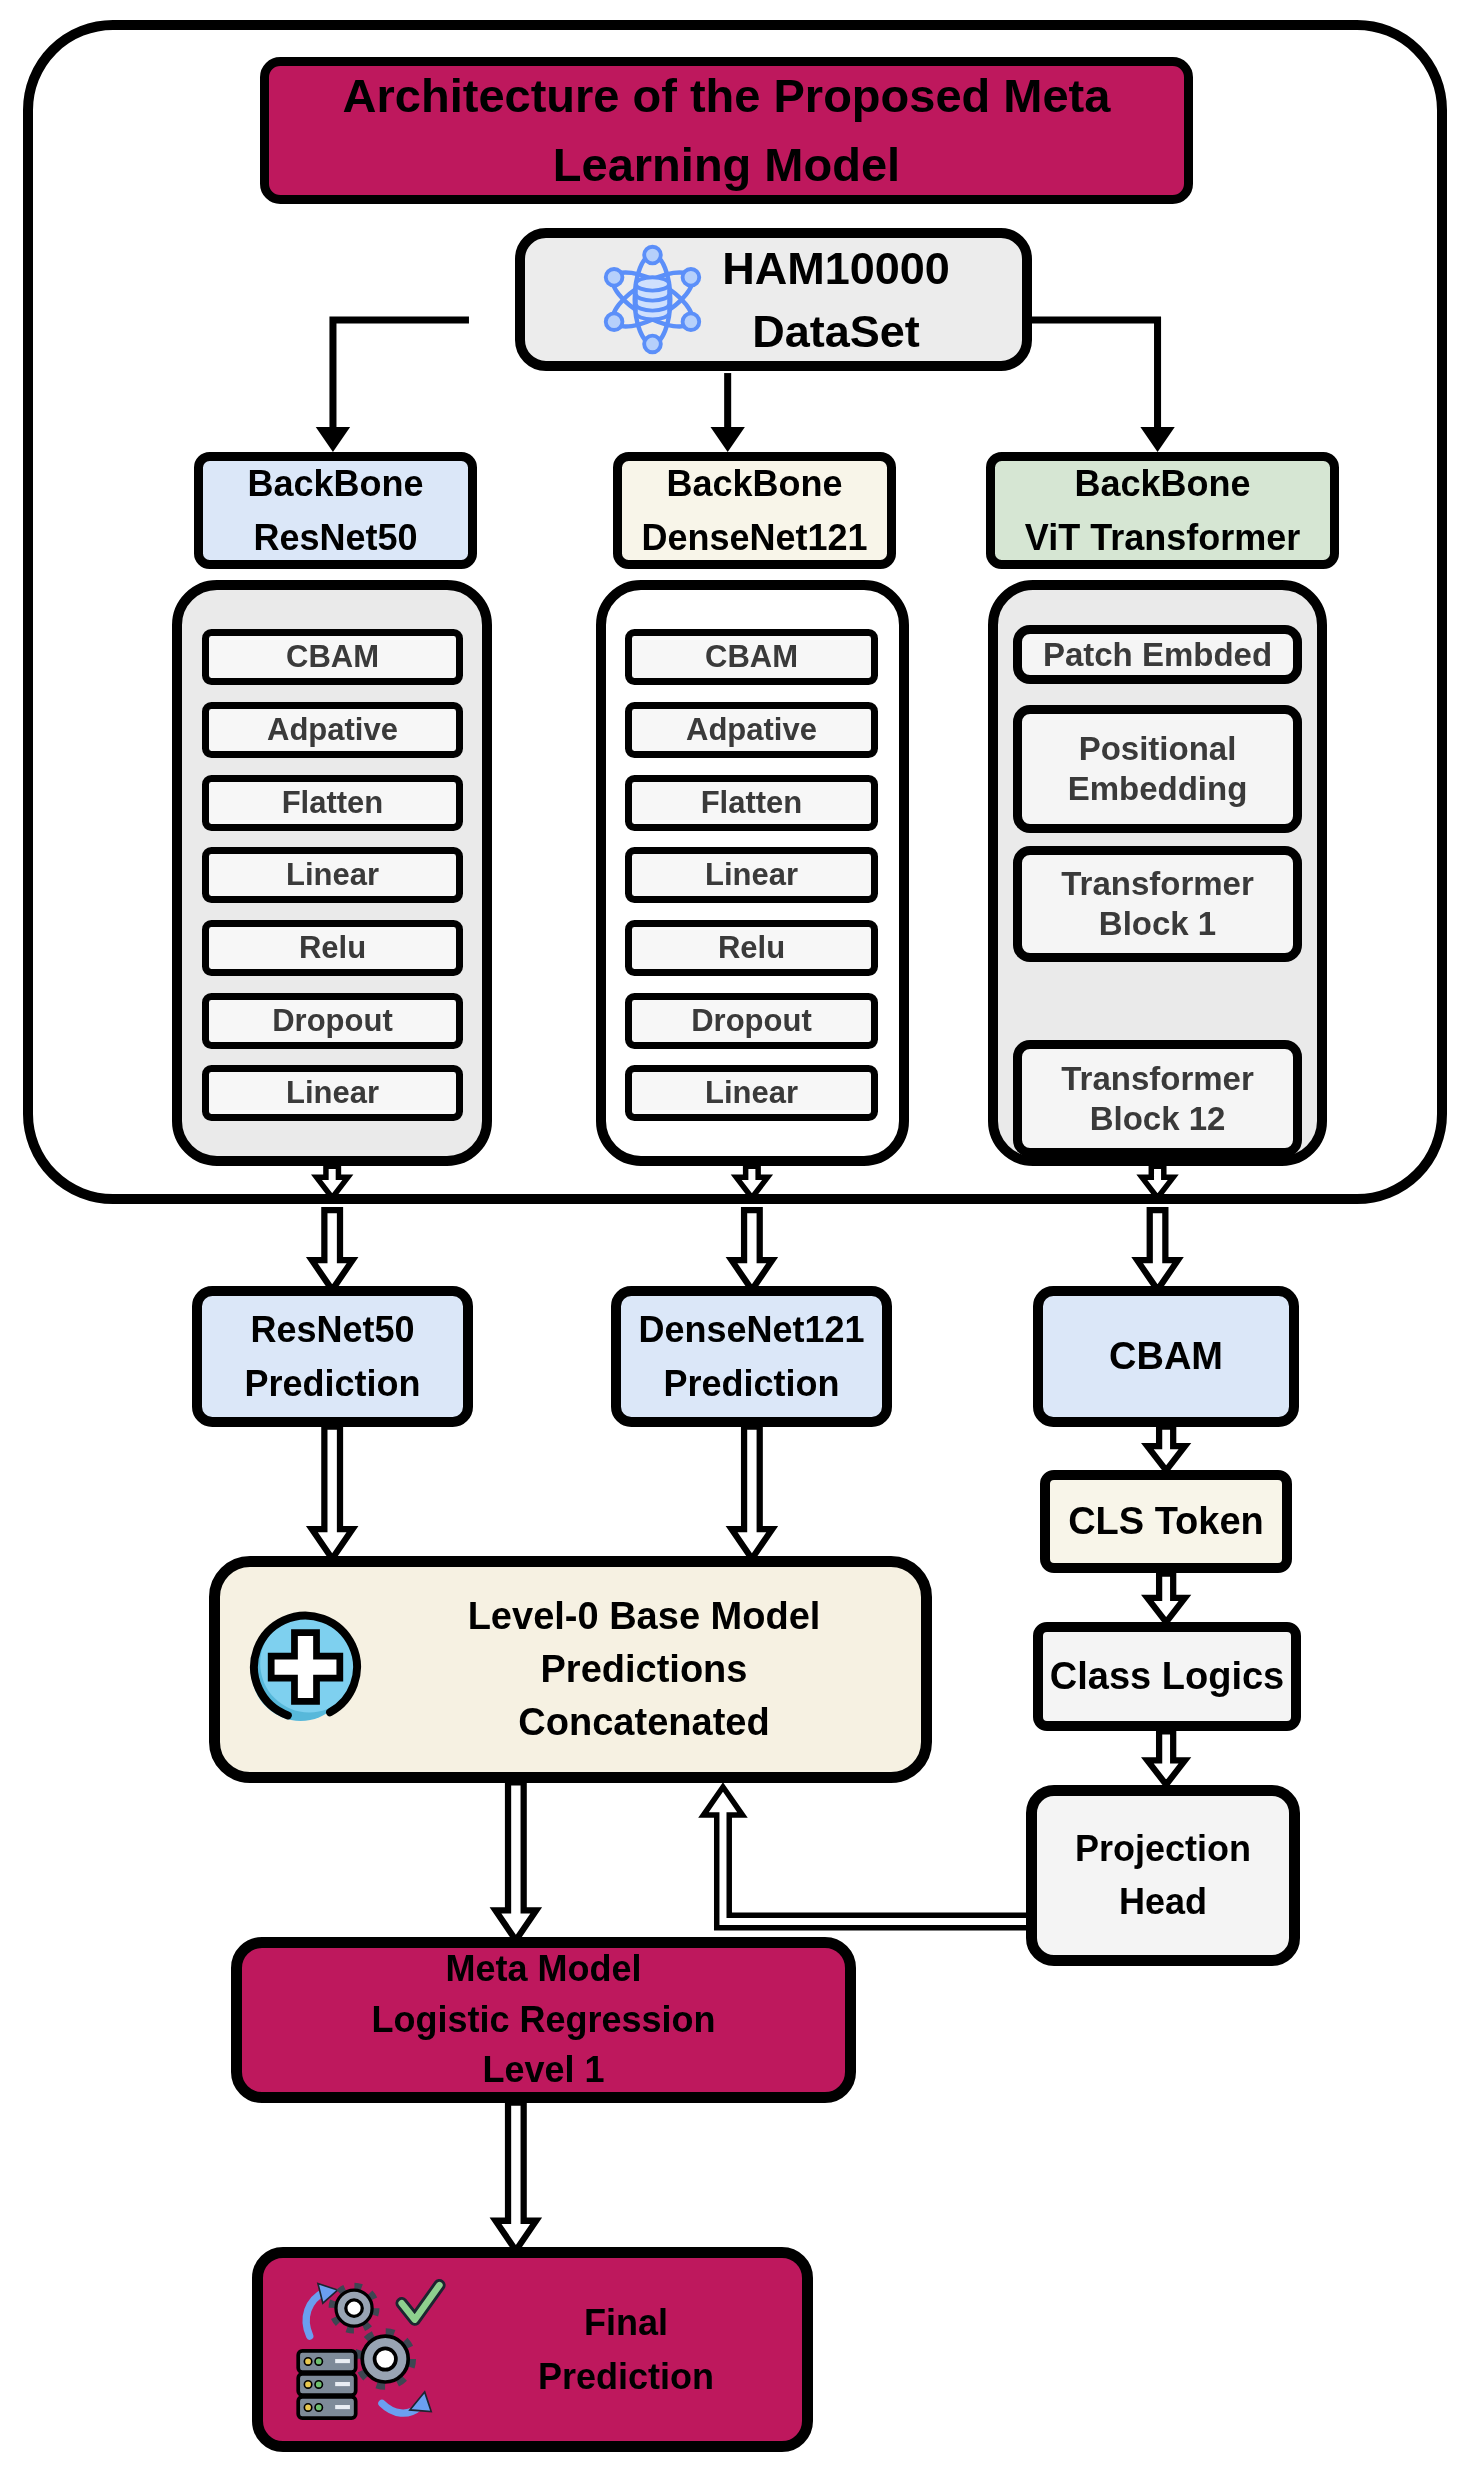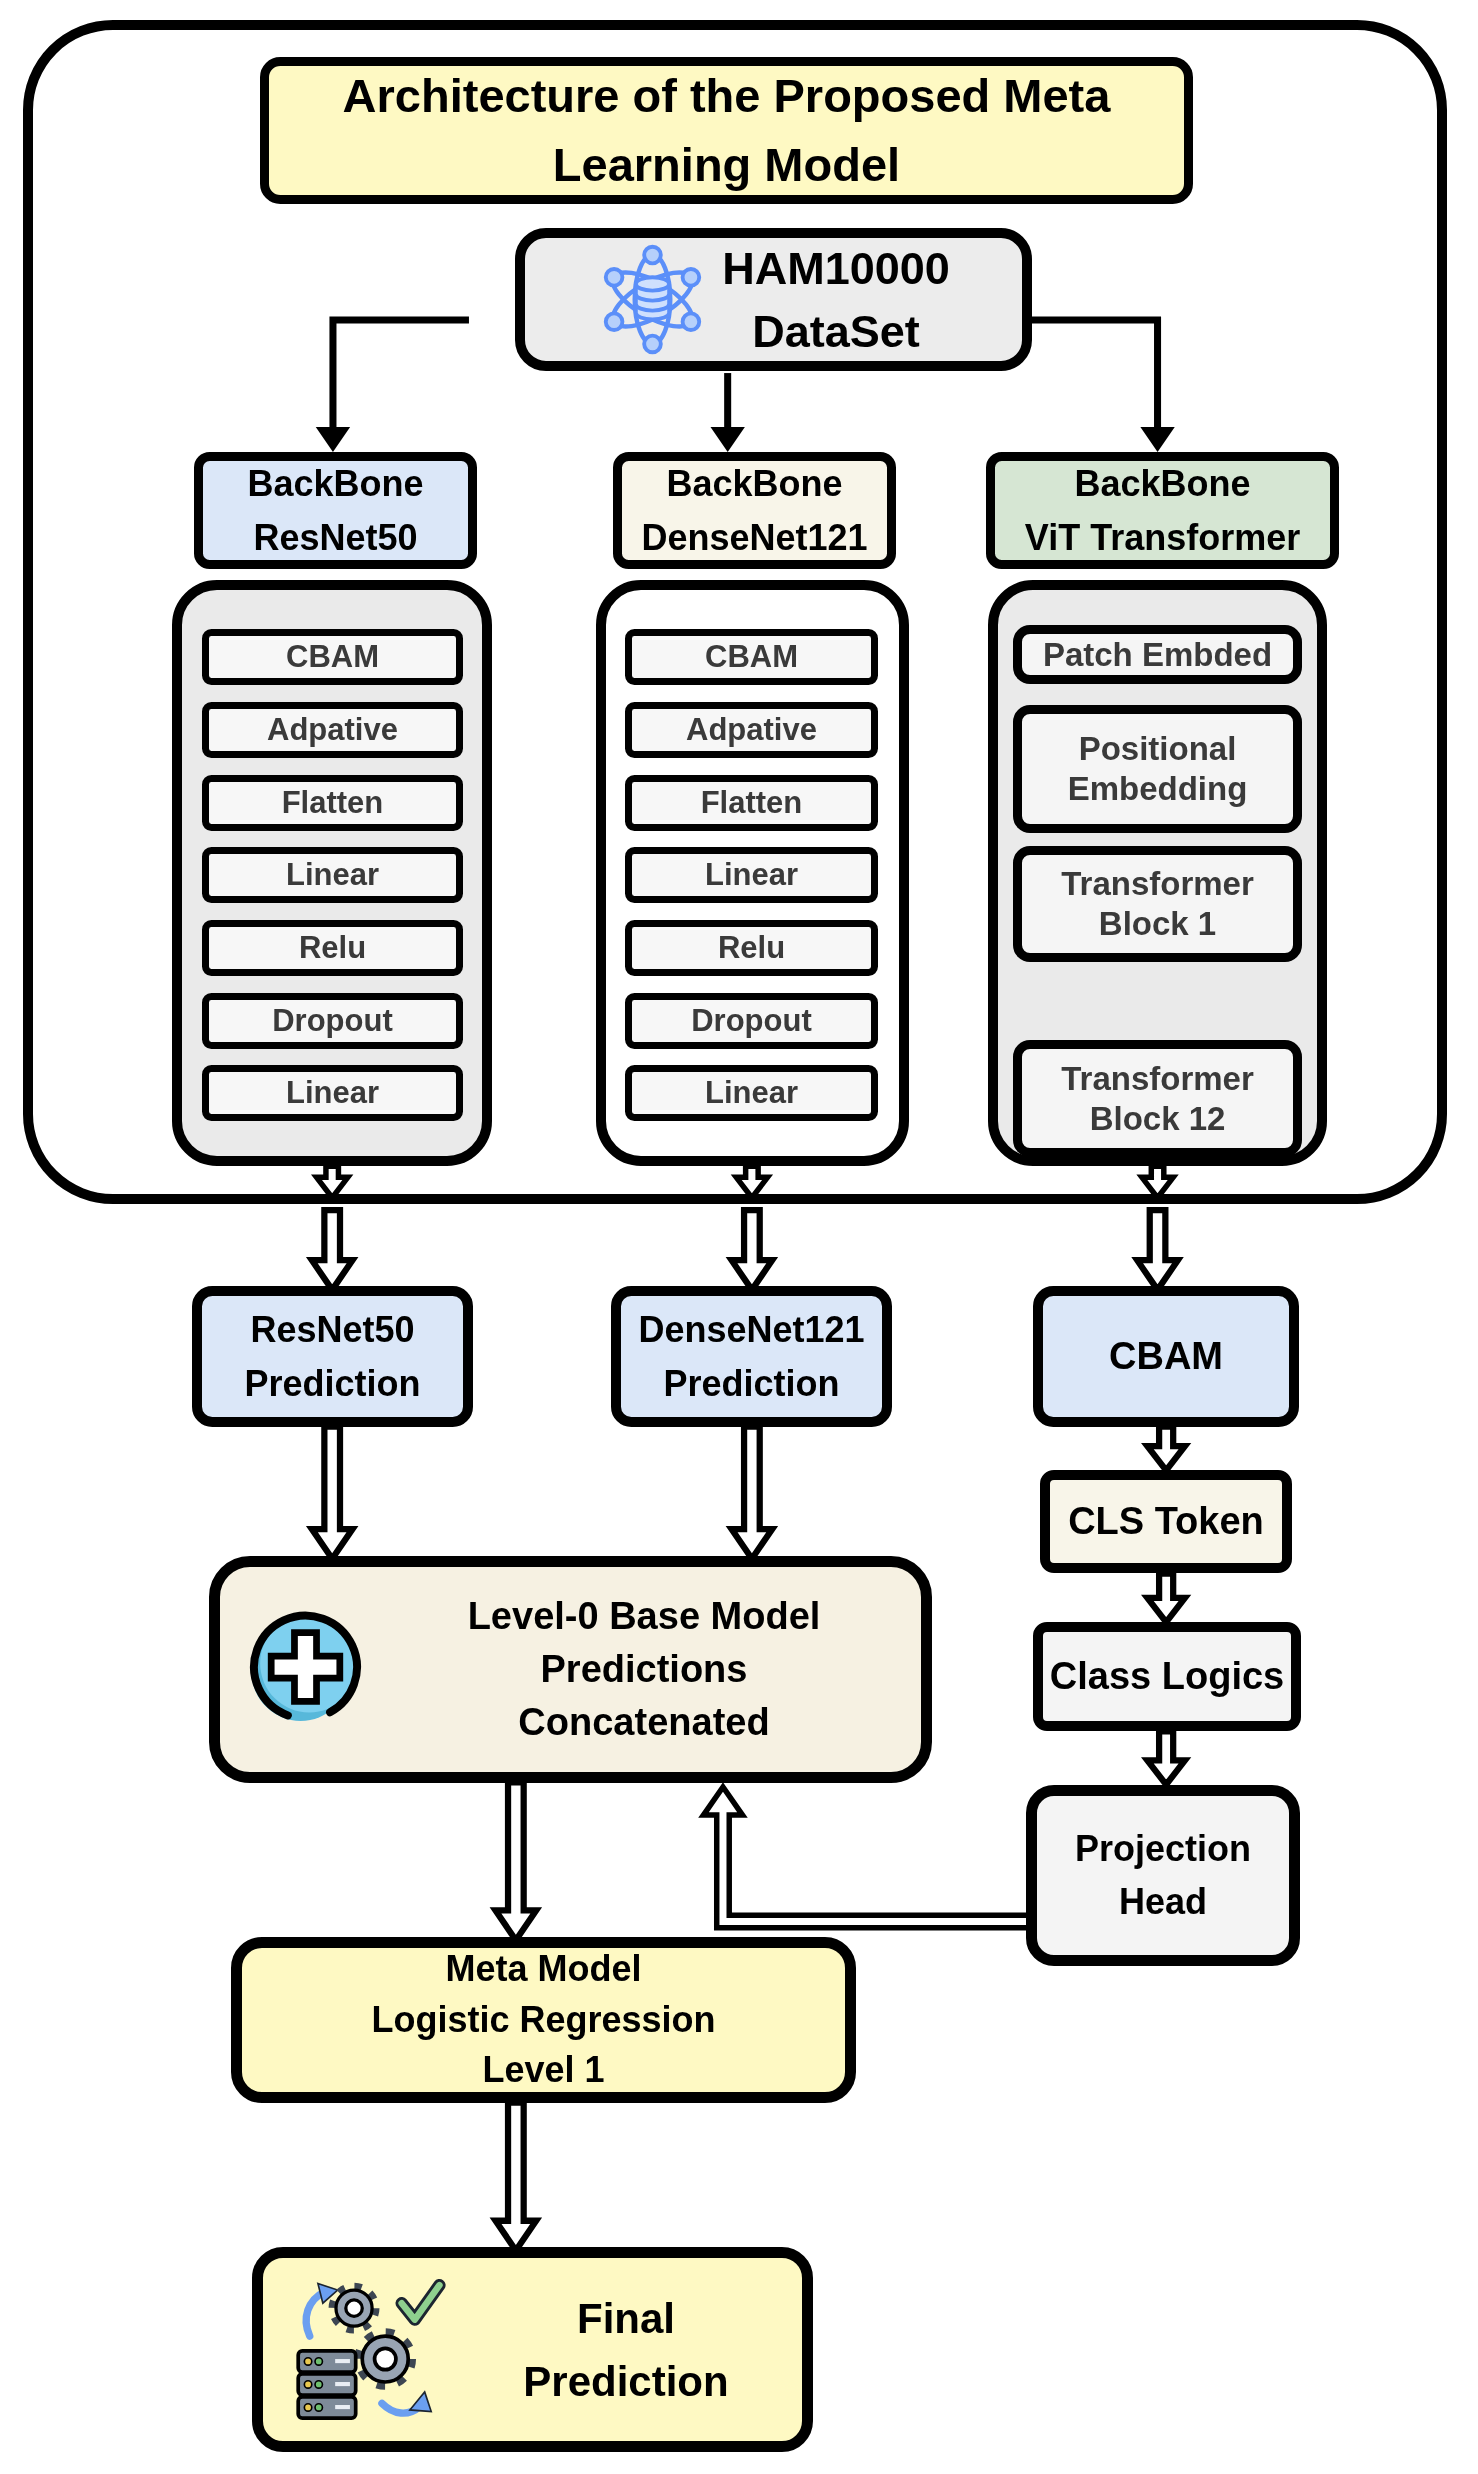--- a/index.html
+++ b/index.html
@@ -1,18 +1,18 @@
 <!DOCTYPE html>
 <html style="font-size:12.5px"><head>
 <meta charset="utf-8">
 <style>
   html,body{margin:0;padding:0;background:#ffffff;}
   body{width:1478px;height:2475px;position:relative;font-family:"Liberation Sans",sans-serif;}
   .abs{position:absolute;box-sizing:border-box;}
-  .box{border:10.2px solid #000;border-radius:20.3px;background:#fef9c3;display:flex;flex-direction:column;
+  .box{border:10.2px solid #000;border-radius:20.3px;background:#be185d;display:flex;flex-direction:column;
        align-items:center;justify-content:center;text-align:center;font-weight:bold;color:#000;}
   .rowbox{flex-direction:row;}
   #connectors{position:absolute;left:0;top:0;z-index:1;}
   .node{z-index:2;}
   .layer{border:7px solid #000;border-radius:9.4px;background:#f7f7f7;color:#3a3a3a;
          font-weight:bold;display:flex;align-items:center;justify-content:center;text-align:center;}
   .vlayer{border:9.4px solid #000;border-radius:17px;background:#f5f5f5;color:#3a3a3a;
           font-weight:bold;display:flex;flex-direction:column;align-items:center;justify-content:center;text-align:center;line-height:1.2;}
 </style>
 </head>
@@ -232,18 +232,18 @@
         <rect x="55" y="134" width="18" height="5" fill="#e9eef4"></rect>
         <circle cx="22" cy="165" r="4.5" fill="#e9c84f" stroke="#000" stroke-width="2"></circle>
         <circle cx="35" cy="165" r="4.5" fill="#6fc06f" stroke="#000" stroke-width="2"></circle>
         <rect x="55" y="162" width="18" height="5" fill="#e9eef4"></rect>
       </g>
 
       <path d="M112 160 C 126 174, 144 176, 158 164" fill="none" stroke="#6b9ff0" stroke-width="9" stroke-linecap="round"></path>
       <polygon points="164,146 172,170 146,168" fill="#6b9ff0" stroke="#1c2530" stroke-width="2"></polygon>
     </svg>
   </span>
-  <span style="display:flex;flex-direction:column;font-size:42px;font-weight:bold;line-height:1.5;text-align:center;flex:1;">
+  <span style="display:flex;flex-direction:column;font-size:36px;font-weight:bold;line-height:1.5;text-align:center;flex:1;">
     <span>Final</span>
     <span>Prediction</span>
   </span>
 </div>
 
 
 </body></html>

